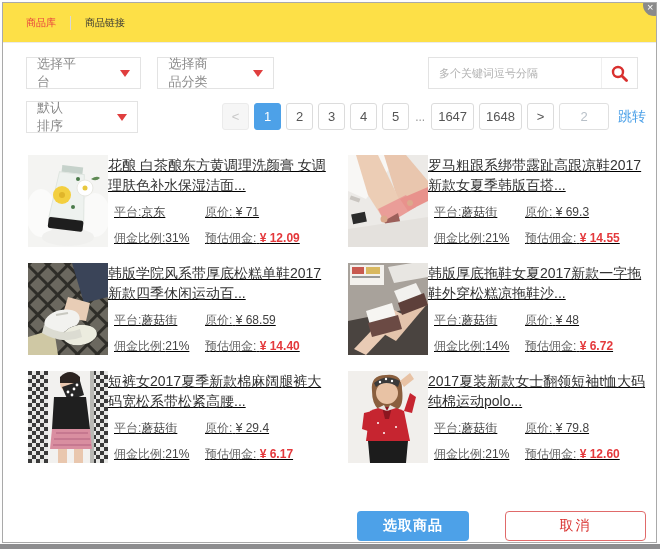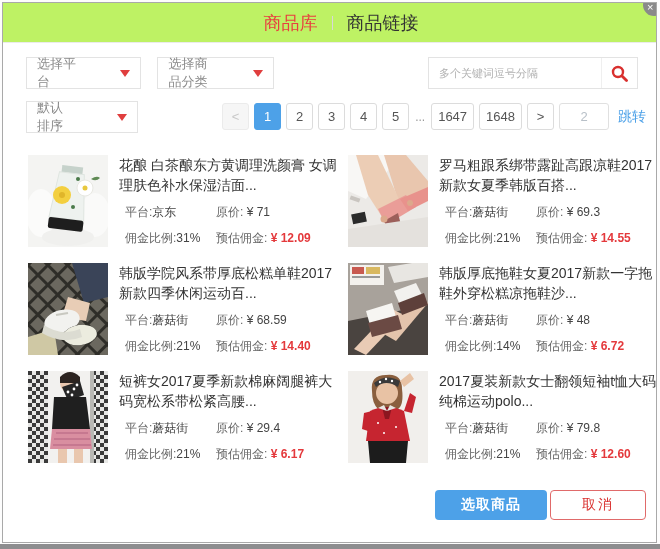--- a/index.html
+++ b/index.html
@@ -9,22 +9,22 @@
   .dialog{position:absolute;left:2px;top:2px;width:655px;height:541px;
     background:#fff;border:1px solid #a9a9a9;overflow:hidden;}
   .window-bottom-bar{position:absolute;left:0;bottom:0;width:660px;height:5px;
     background:#8d8d8f;}
   .close-circle{position:absolute;right:-9px;top:-9px;width:22px;height:22px;
     border-radius:50%;background:#8a8a8a;color:#fff;font-size:11px;
     display:flex;align-items:flex-end;justify-content:flex-start;
     padding:0 0 3px 4px;cursor:pointer;z-index:5;}
 
   
-  .header{height:40px;background:#bef264;border-bottom:1px solid #ebebeb;
-    display:flex;align-items:center;padding-left:23px;font-size:18px;justify-content:center;}
+  .header{height:40px;background:#fde047;border-bottom:1px solid #ebebeb;
+    display:flex;align-items:center;padding-left:23px;font-size:10px;}
   .tab-active{color:#e8403f;cursor:pointer;}
   .tab-divider{width:1px;height:14px;background:#d8d8d8;margin:0 14px;}
   .tab{color:#333;cursor:pointer;}
 
   
   .toolbar1{position:relative;margin:14px 0 0 0;padding:0 18px 0 23px;height:32px;}
   .select{display:inline-flex;align-items:center;justify-content:space-between;
     width:115px;height:32px;border:1px solid #e3e3e3;background:#fff;
     padding:0 10px;font-size:13px;color:#8a8a8a;cursor:pointer;vertical-align:top;gap:42px;}
   .select + .select{margin-left:12px;width:117px;}
@@ -51,34 +51,34 @@
   .jump-input{width:50px;height:27px;border:1px solid #e0e0e0;border-radius:3px;
     text-align:center;font-size:13px;color:#b8c0c8;outline:none;font-family:inherit;}
   .jump-link{color:#4da1e8;font-size:14px;cursor:pointer;margin-left:4px;}
 
   
   .grid{display:grid;grid-template-columns:320px 320px;row-gap:16px;
     margin:22px 0 0 25px;}
   .card{display:flex;cursor:pointer;}
   .thumb{width:80px;height:92px;flex:none;overflow:hidden;background:#eee;}
   .thumb svg{display:block;}
-  .info{margin-left:11px;width:222px;}
+  .info{width:222px;text-decoration:underline;}
   .title{font-size:14px;color:#333;line-height:20px;height:40px;overflow:hidden;}
   .meta{display:flex;font-size:12px;color:#666;margin-top:9px;padding-left:6px;}
   .m1{width:91px;flex:none;}
   .m2{flex:1;}
   .val{color:#444;}
   .val.red{color:#e4393c;font-weight:bold;}
 
   
-  .footer{position:absolute;right:10px;bottom:22px;display:flex;gap:3px;margin-left:32px;}
+  .footer{position:absolute;right:10px;bottom:1px;display:flex;gap:36px;margin-left:32px;}
   .btn-primary{width:112px;height:30px;background:#4da1e8;border:none;border-radius:4px;
     color:#fff;font-size:14px;font-weight:bold;letter-spacing:1px;cursor:pointer;
     font-family:inherit;}
-  .btn-cancel{width:96px;height:30px;background:#fff;border:1px solid #e06a6a;
+  .btn-cancel{width:141px;height:30px;background:#fff;border:1px solid #e06a6a;
     border-radius:4px;color:#d9302e;font-size:14px;letter-spacing:2px;cursor:pointer;
     font-family:Liberation Sans, sans-serif;}
 </style>
 </head>
 <body>
 
 <div class="dialog">
 
   <div class="close-circle">×</div>
 

